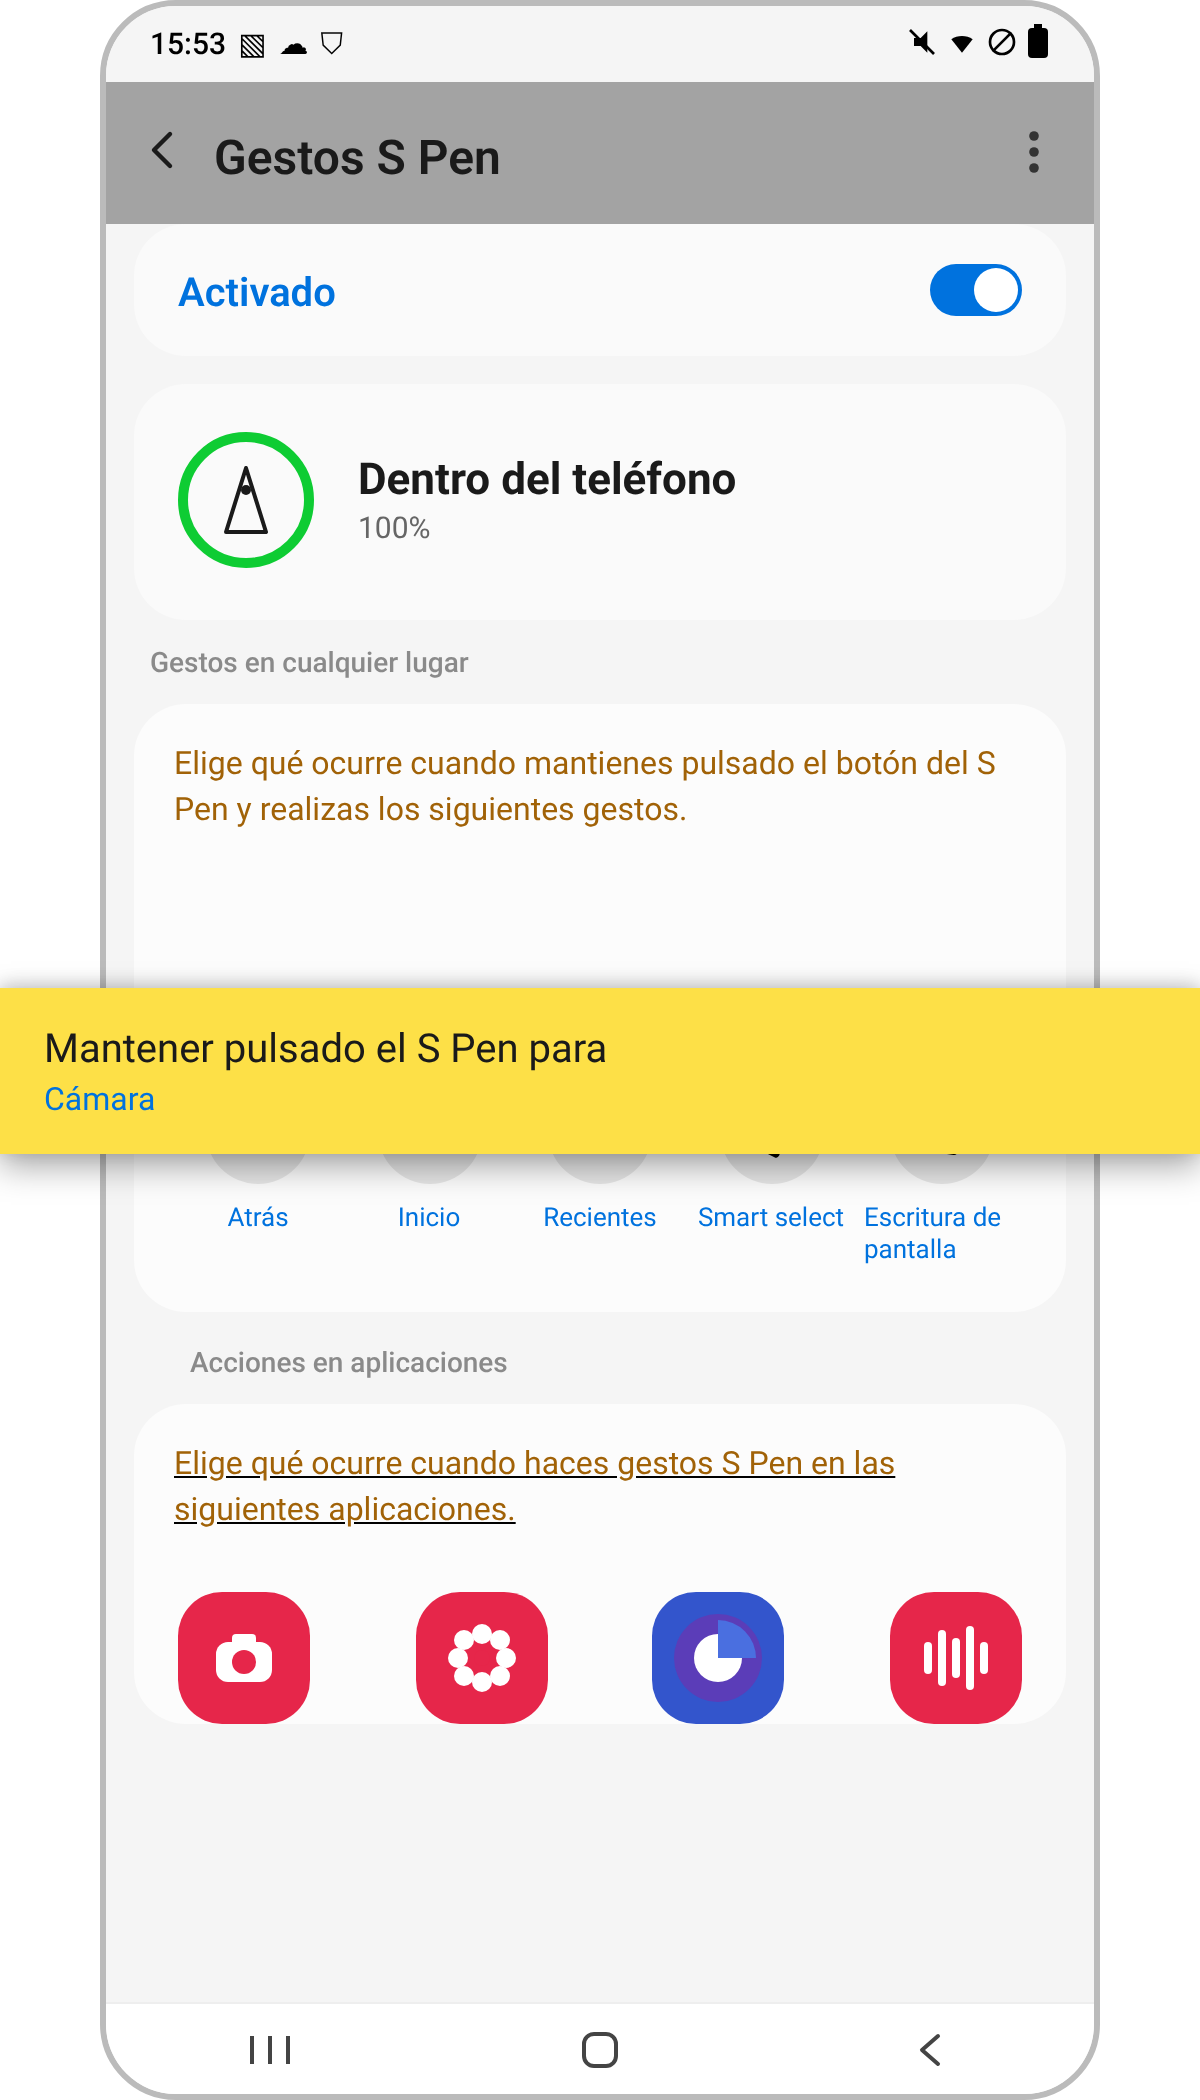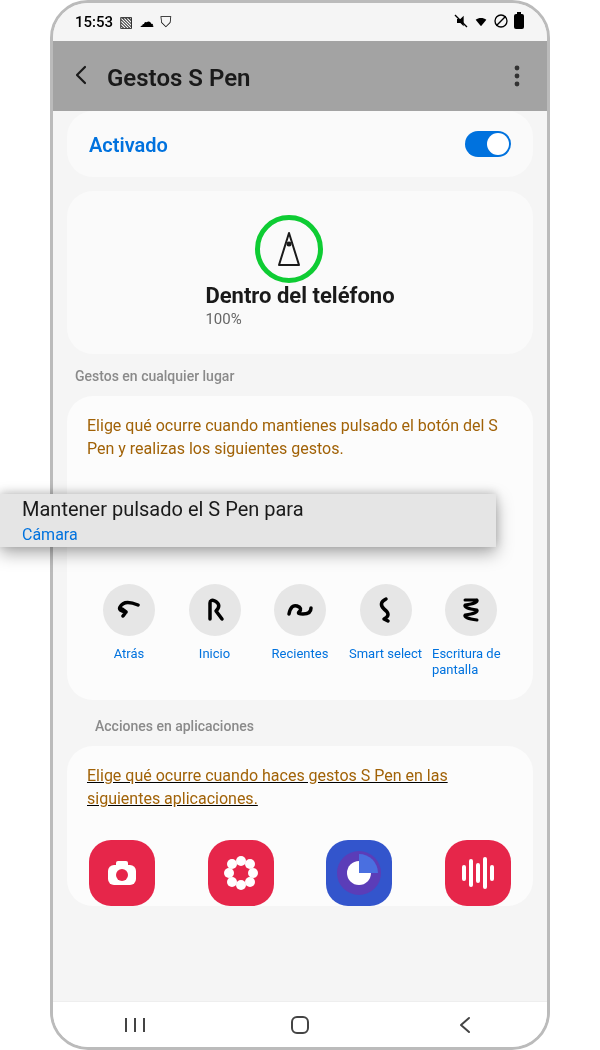--- a/index.html
+++ b/index.html
@@ -98,21 +98,20 @@
     width: 22px;
     height: 22px;
     background: #fff;
     border-radius: 50%;
   }
 
   .status-card {
     display: flex;
     align-items: center;
     padding: 24px 22px 26px 22px;
-    flex-direction: column;
   }
   .pen-circle {
     width: 68px;
     height: 68px;
     border: 5px solid #0ecc33;
     border-radius: 50%;
     display: flex;
     align-items: center;
     justify-content: center;
     margin-right: 22px;
@@ -142,25 +141,25 @@
     font-size: 16px;
     line-height: 1.45;
     color: #a16207;
     margin-bottom: 14px;
   }
 
   
   .highlight-row {
     position: absolute;
     left: 0;
-    width: 496px;
+    width: 600px;
     top: 494px;
-    background: #e5e5e5;
+    background: #fde047;
     box-shadow: 0 6px 16px rgba(0,0,0,0.35), 0 -2px 8px rgba(0,0,0,0.15);
-    padding: 3px 22px;
+    padding: 18px 22px;
     z-index: 50;
   }
   .highlight-title {
     font-size: 20px;
     font-weight: 400;
     color: #1a1a1a;
   }
   .highlight-value {
     font-size: 16px;
     color: #0072de;

